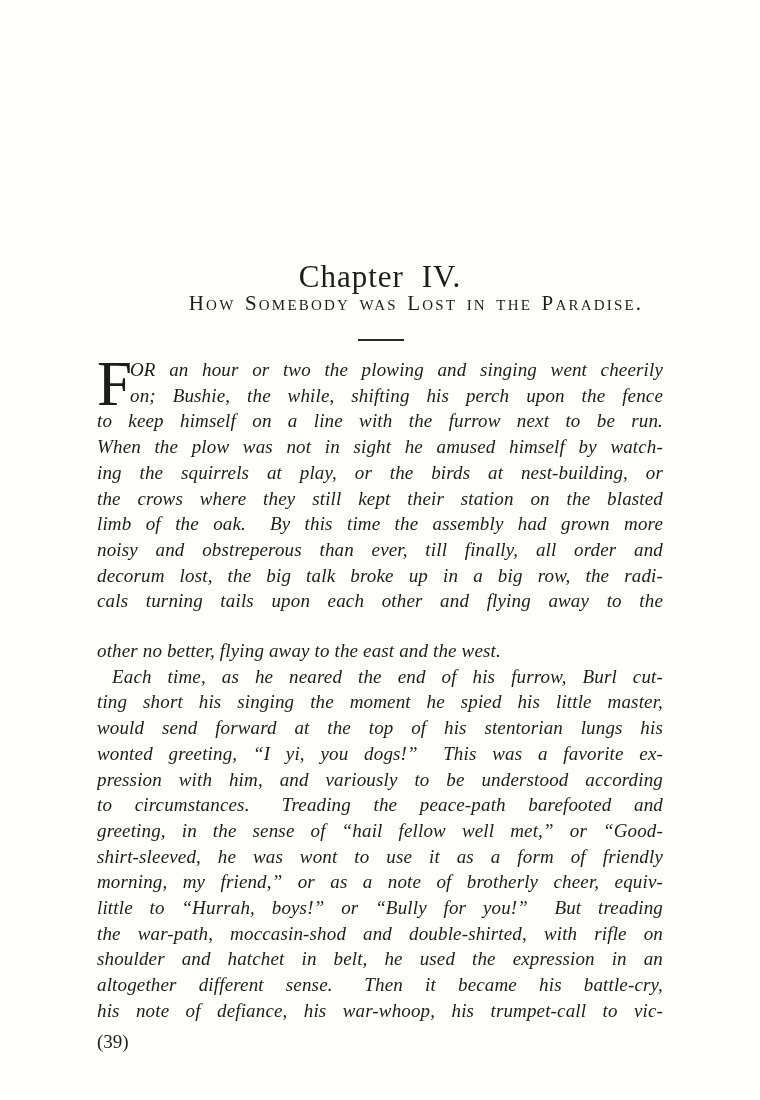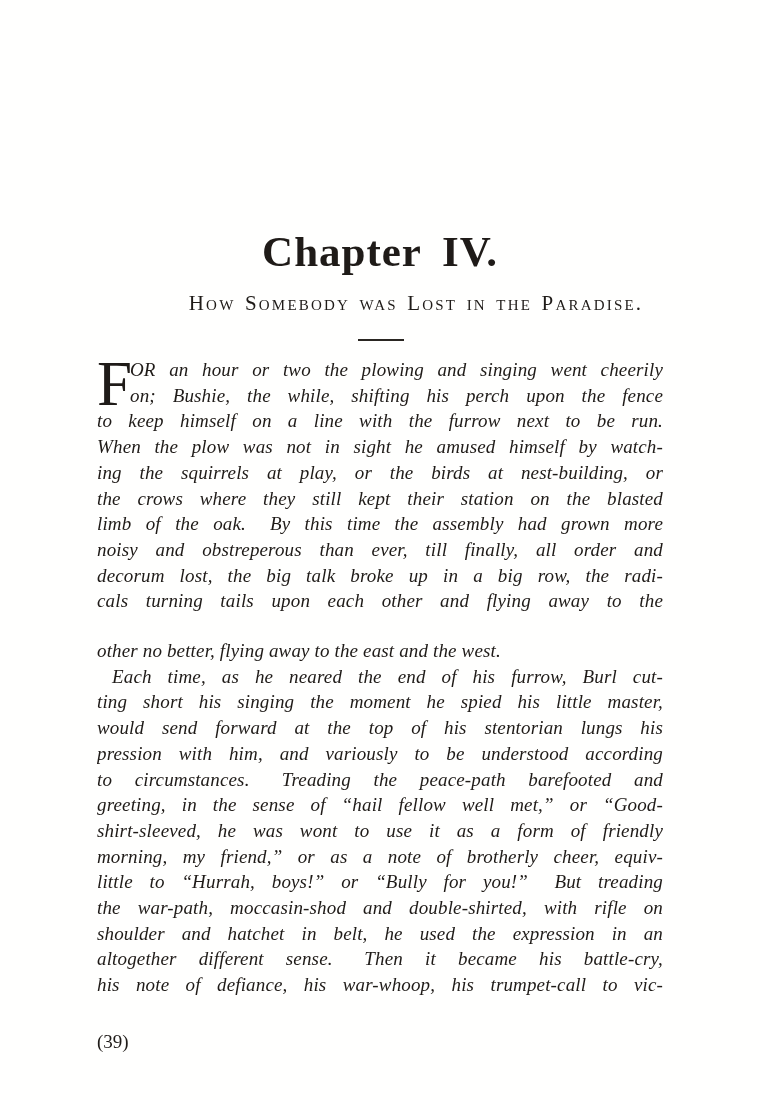--- a/index.html
+++ b/index.html
@@ -11,26 +11,26 @@
     position: relative;
     width: 760px;
     height: 1100px;
     background: #fffffe;
     font-family: "Liberation Serif", serif;
     color: #1f1b18;
     overflow: hidden;
   }
   .chapter-title {
     position: absolute;
-    top: 227px;
+    top: 259px;
     left: 0;
     width: 100%;
     text-align: center;
-    font-size: 43px;
-    font-weight: bold;
+    font-size: 31px;
+    font-weight: normal;
     letter-spacing: 1px;
     word-spacing: 9px;
   }
   .chapter-subtitle {
     position: absolute;
     top: 291px;
     left: 0;
     width: 100%;
     text-align: center;
     font-variant: small-caps;
@@ -104,20 +104,21 @@
         <div class="line">limb of the oak.  By this time the assembly had grown more</div>
         <div class="line">noisy and obstreperous than ever, till finally, all order and</div>
         <div class="line">decorum lost, the big talk broke up in a big row, the radi-</div>
         <div class="line">cals turning tails upon each other and flying away to the</div>
         <div class="line last-left">other no better, flying away to the east and the west.</div>
       </div>
       <div class="paragraph">
         <div class="line indent-first">Each time, as he neared the end of his furrow, Burl cut-</div>
         <div class="line">ting short his singing the moment he spied his little master,</div>
         <div class="line">would send forward at the top of his stentorian lungs his</div>
+        <div class="line">wonted greeting, “I yi, you dogs!”  This was a favorite ex-</div>
         <div class="line">pression with him, and variously to be understood according</div>
         <div class="line">to circumstances.  Treading the peace-path barefooted and</div>
         <div class="line">greeting, in the sense of “hail fellow well met,” or “Good-</div>
         <div class="line">shirt-sleeved, he was wont to use it as a form of friendly</div>
         <div class="line">morning, my friend,” or as a note of brotherly cheer, equiv-</div>
         <div class="line">little to “Hurrah, boys!” or “Bully for you!”  But treading</div>
         <div class="line">the war-path, moccasin-shod and double-shirted, with rifle on</div>
         <div class="line">shoulder and hatchet in belt, he used the expression in an</div>
         <div class="line">altogether different sense.  Then it became his battle-cry,</div>
         <div class="line">his note of defiance, his war-whoop, his trumpet-call to vic-</div>

